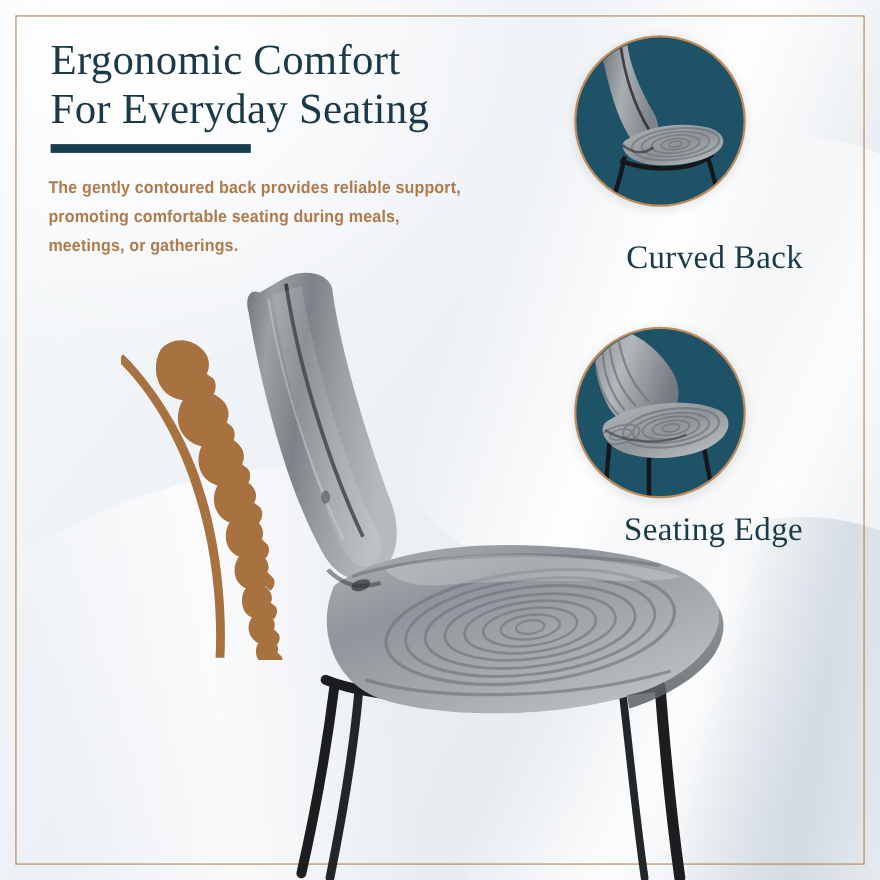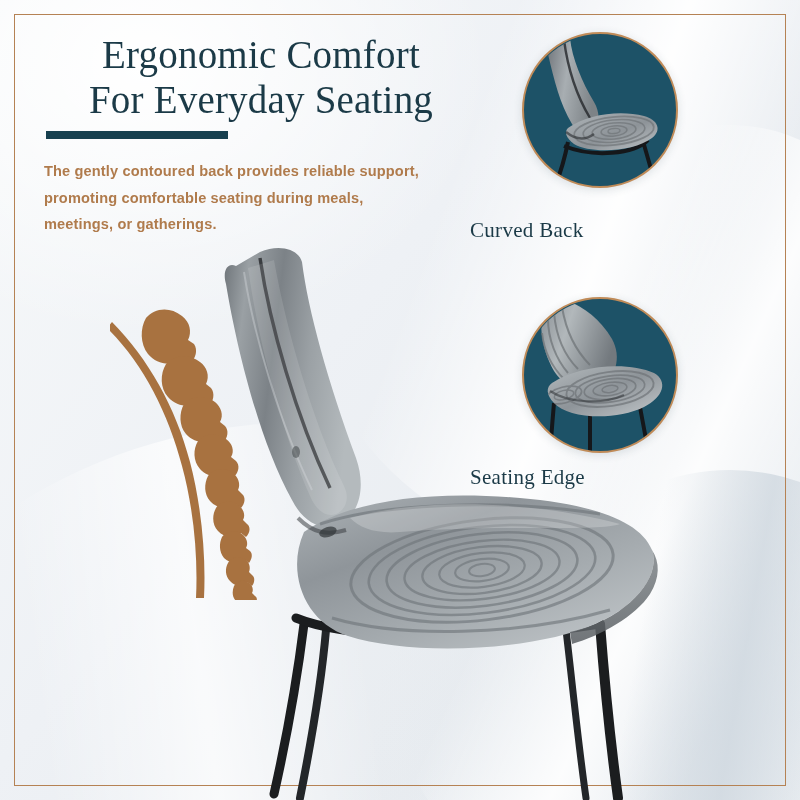--- a/index.html
+++ b/index.html
@@ -71,21 +71,20 @@
   .headline {
     position: absolute;
     left: 46px; top: 32px;
     width: 430px;
     color: #1b3a47;
     font-family: "Liberation Serif", serif;
     font-size: 39px;
     line-height: 1.16;
     letter-spacing: .2px;
     white-space: pre-line;
-    text-align: center;
   }
   .rule {
     position: absolute;
     left: 46px; top: 131px;
     width: 182px; height: 8px;
     background: #17404f;
   }
   .body-copy {
     position: absolute;
     left: 44px; top: 158px;
@@ -124,24 +123,24 @@
     background: #1d5267;
     border: 2.5px solid #c08b58;
     box-sizing: border-box;
     overflow: hidden;
     box-shadow: 0 2px 10px rgba(30,55,70,.14);
   }
   .f-circle svg { display: block; }
   .f-label {
     position: absolute;
     width: 260px;
-    text-align: left;
+    text-align: right;
     color: #1b3a47;
     font-family: "Liberation Serif", serif;
-    font-size: 21px;
+    font-size: 30px;
     letter-spacing: .3px;
   }
   #feat0 .f-circle { left: 522px; top: 32px; }
   #feat0 .f-label  { left: 470px; top: 218px; }
   #feat1 .f-circle { left: 522px; top: 297px; }
   #feat1 .f-label  { left: 470px; top: 465px; }
 </style>
 </head>
 <body>
 

